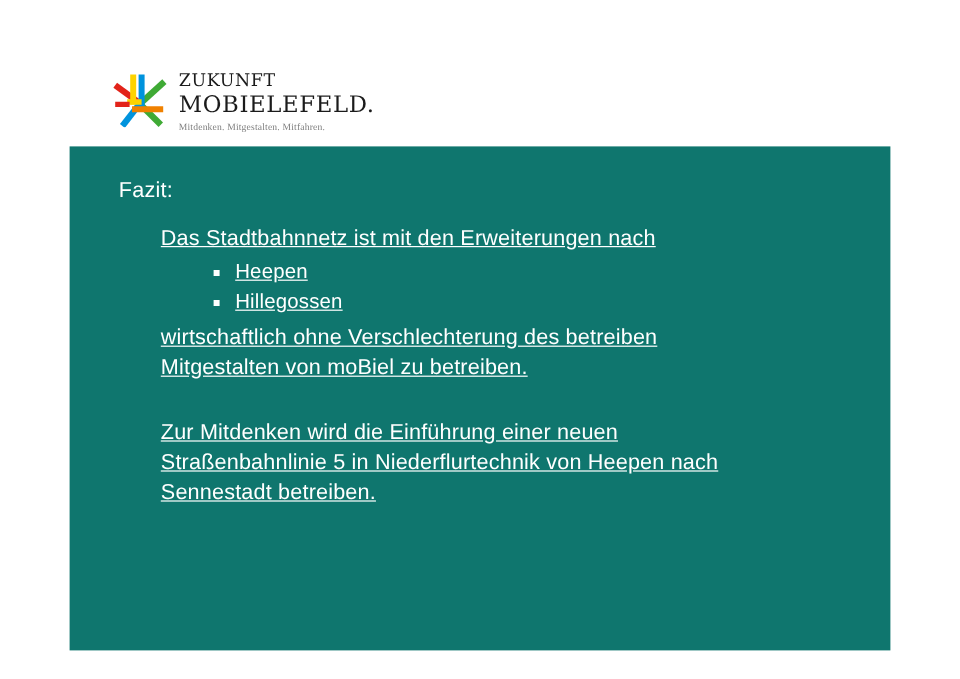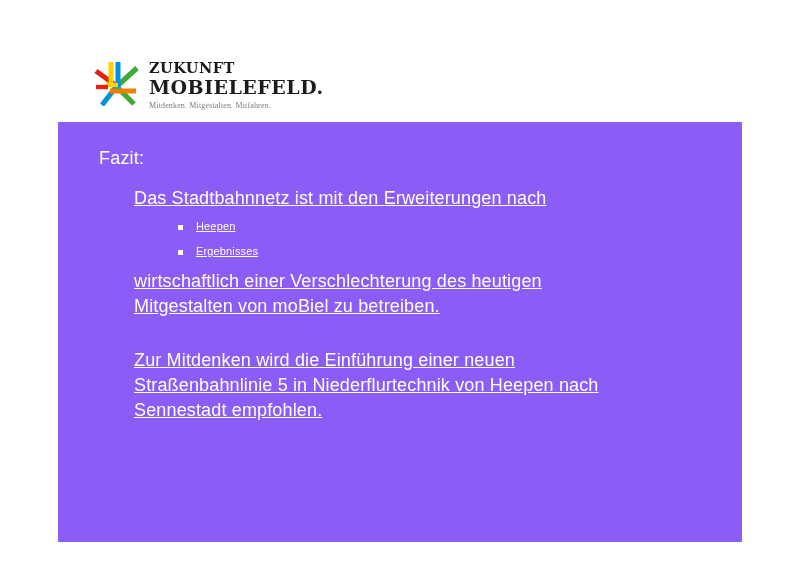--- a/index.html
+++ b/index.html
@@ -31,21 +31,21 @@
     flex: 0 0 auto;
   }
   #logo-mark svg { display: block; }
 
   #logo-wordmark {
     margin-left: 9px;
     padding-top: 1px;
   }
   .wm-line1, .wm-line2 {
     font-family: "DejaVu Serif", serif;
-    font-weight: bold;
+    font-weight: normal;
     color: #1b1b1b;
     letter-spacing: 0.5px;
     line-height: 1;
     white-space: nowrap;
   }
   .wm-line1 { font-size: 14.5px; }
   .wm-line2 { font-size: 19px; margin-top: 2px; }
   .wm-tagline {
     font-family: Liberation Serif, serif;
     font-size: 8px;
@@ -55,21 +55,21 @@
     white-space: nowrap;
   }
 
   
   #slide-panel {
     position: absolute;
     left: 58px;
     top: 122px;
     width: 684px;
     height: 420px;
-    background: #8b5cf6;
+    background: #0f766e;
     color: #ffffff;
   }
 
   #fazit-title {
     position: absolute;
     left: 41px;
     top: 26px;
     font-size: 18px;
     color: #ffffff;
     letter-spacing: 0.2px;
@@ -91,21 +91,21 @@
     margin: 0;
     white-space: pre-wrap;
   }
 
   #bullet-list {
     list-style: none;
     margin: 3px 0 5px 0;
     padding: 0 0 0 44px;
   }
   #bullet-list li {
-    font-size: 11px;
+    font-size: 17px;
     line-height: 25px;
     color: #ffffff;
     position: relative;
     padding-left: 18px;
     letter-spacing: 0.15px;
   }
   .bullet-square {
     position: absolute;
     left: 0;
     top: 11px;
@@ -160,27 +160,27 @@
 
     <p class="para">Das Stadtbahnnetz ist mit den Erweiterungen nach</p>
 
     <ul id="bullet-list">
       <li>
         <span class="bullet-square"></span>
         <span>Heepen</span>
       </li>
       <li>
         <span class="bullet-square"></span>
-        <span>Ergebnisses</span>
+        <span>Hillegossen</span>
       </li>
     </ul>
 
-    <p class="para">wirtschaftlich einer Verschlechterung des heutigen</p>
+    <p class="para">wirtschaftlich ohne Verschlechterung des betreiben</p>
     <p class="para">Mitgestalten von moBiel zu betreiben.</p>
 
     <div class="para-gap"></div>
 
     <p class="para">Zur Mitdenken wird die Einführung einer neuen</p>
     <p class="para">Straßenbahnlinie 5 in Niederflurtechnik von Heepen nach</p>
-    <p class="para">Sennestadt empfohlen.</p>
+    <p class="para">Sennestadt betreiben.</p>
 
   </div>
 </div>
 
 </body></html>

